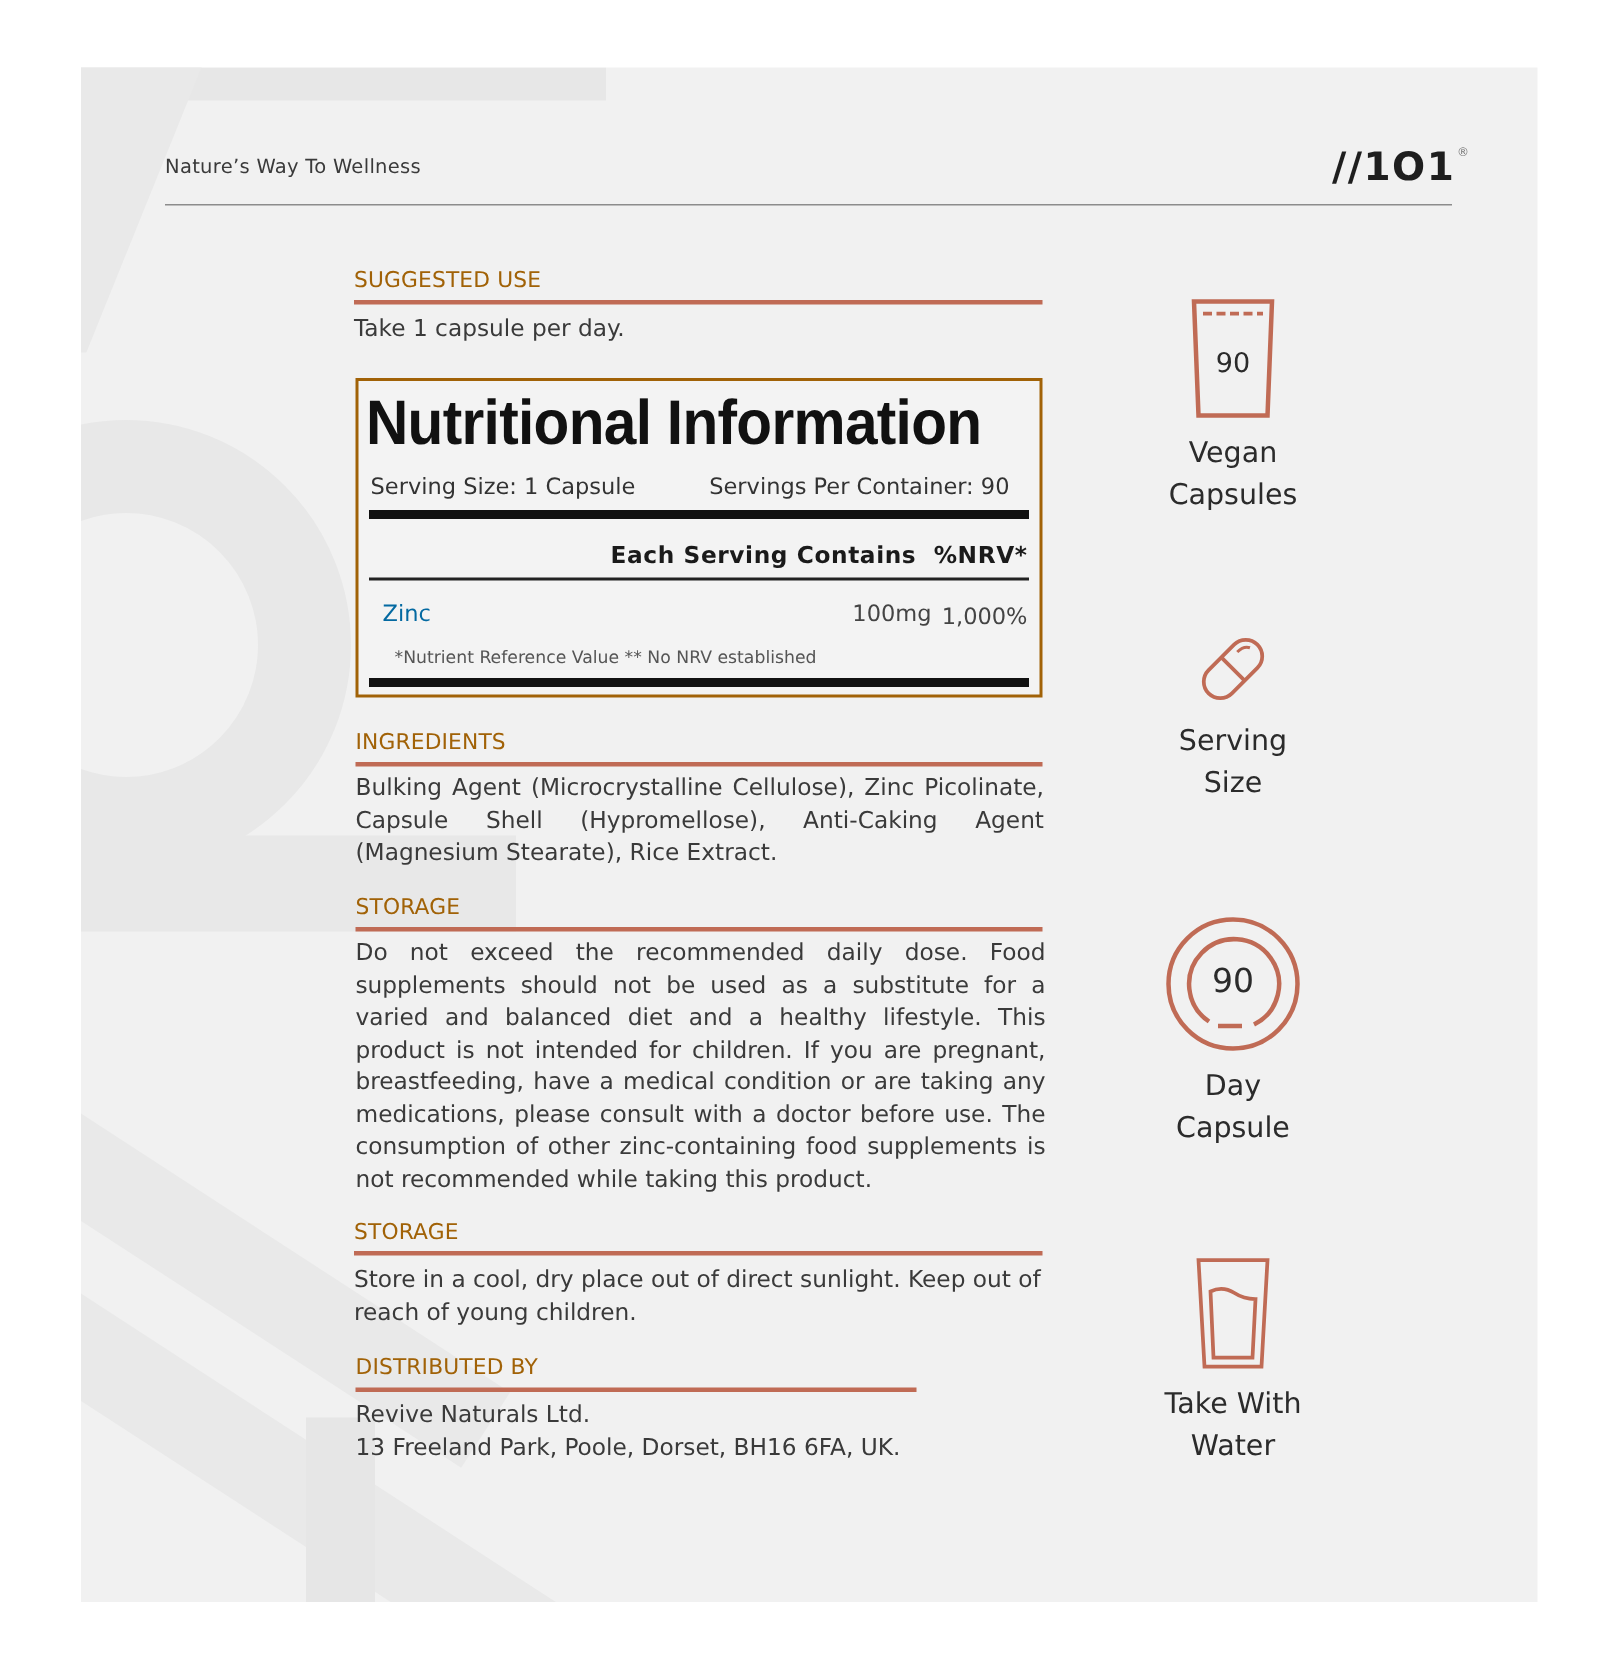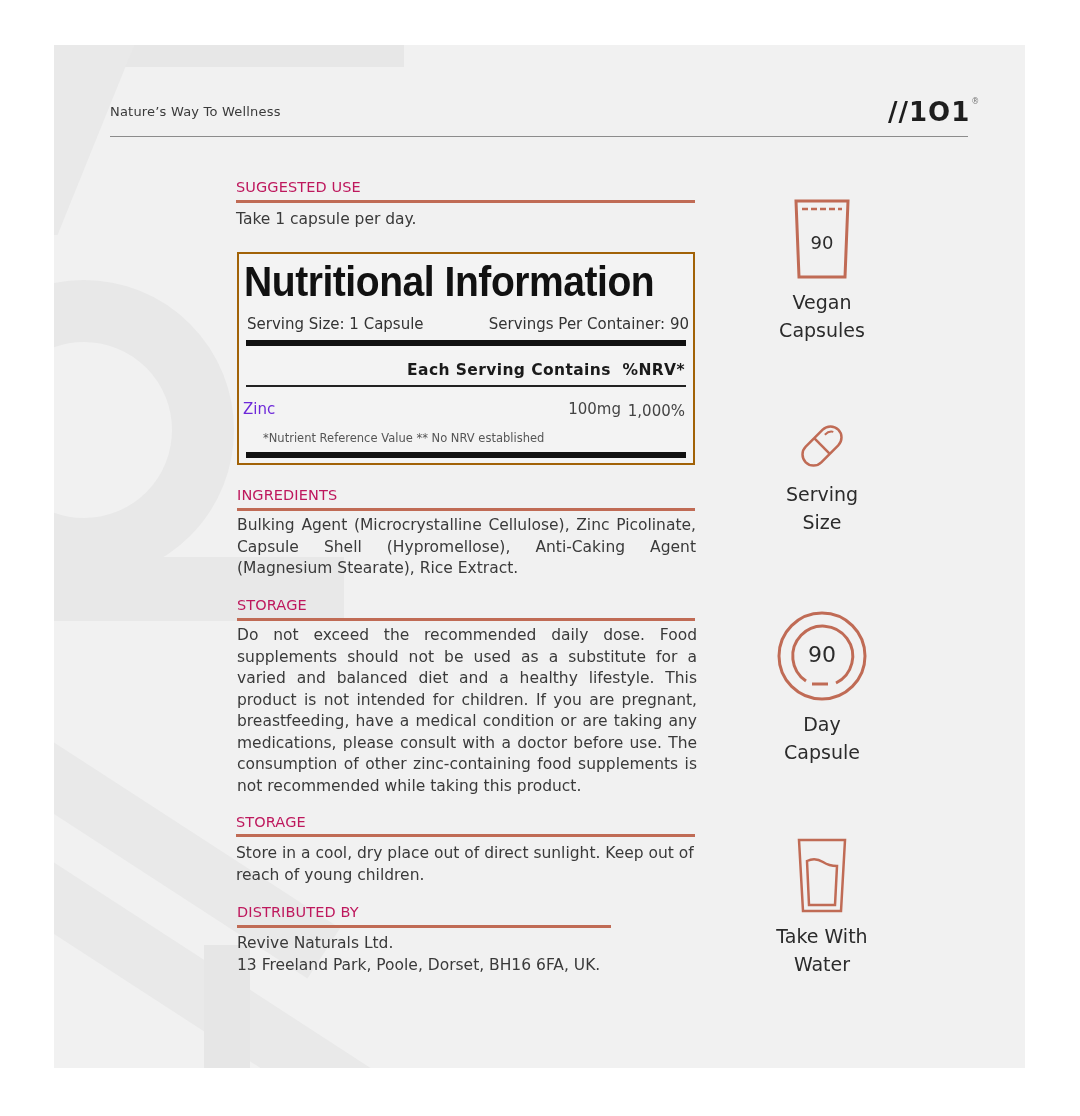--- a/index.html
+++ b/index.html
@@ -16,35 +16,35 @@
   .wm-bar { left:-10px; top:512px; width:300px; height:64px; background:#e8e8e8; }
   .wm-diag1 { left:-150px; top:600px; width:520px; height:60px; transform:rotate(33deg); transform-origin:left top; background:#e9e9e9; }
   .wm-diag2 { left:-150px; top:720px; width:560px; height:60px; transform:rotate(33deg); transform-origin:left top; background:#e9e9e9; }
   .wm-vert { left:150px; top:900px; width:46px; height:130px; background:#e6e6e6; }
 
   .tagline { position:absolute; left:110px; top:104px; font-size:13px; color:#3a3a3a; letter-spacing:0.2px; }
   .header-rule { position:absolute; left:110px; top:136px; width:858px; height:1px; background:#8c8c8c; }
   .logo { position:absolute; left:888px; top:97px; font-size:26px; font-weight:bold; color:#1e1e1e; letter-spacing:1px; }
   .logo .reg { font-size:8px; vertical-align:top; color:#777; font-weight:normal; margin-left:1px; }
 
-  .section-title { position:absolute; font-size:14.5px; color:#be185d; letter-spacing:0.1px; }
+  .section-title { position:absolute; font-size:14.5px; color:#a16207; letter-spacing:0.1px; }
   .rule { position:absolute; height:3px; background:#c06b55; }
   .body-text { position:absolute; font-size:15.5px; color:#3a3a3a; line-height:21.5px; text-align:justify; }
 
   
   .nbox { position:absolute; left:237px; top:252px; width:458px; height:213px; border:2px solid #a16207;
           box-sizing:border-box; background:#f3f3f3; }
   .ntitle { position:absolute; left:5px; top:4px; font-family:"Liberation Sans", sans-serif; font-weight:bold;
             font-size:42px; letter-spacing:-0.5px; color:#111; transform:scaleX(0.93); transform-origin:left top; white-space:nowrap; }
   .nserv { position:absolute; left:8px; top:61px; font-size:15px; color:#333; }
-  .nserv-r { position:absolute; right:4px; top:61px; font-size:15px; color:#333; }
+  .nserv-r { position:absolute; right:20px; top:61px; font-size:15px; color:#333; }
   .thick { position:absolute; left:7px; right:7px; height:6px; background:#111; }
   .thin { position:absolute; left:7px; right:7px; height:2px; background:#222; }
   .nhead { position:absolute; right:8px; top:107px; font-size:15.5px; font-weight:bold; color:#1a1a1a; letter-spacing:0.4px; }
-  .nrow-name { position:absolute; left:4px; top:146px; font-size:15px; color:#6d28d9; }
+  .nrow-name { position:absolute; left:16px; top:146px; font-size:15px; color:#0369a1; }
   .nrow-amt { position:absolute; right:72px; top:146px; font-size:15px; color:#444; }
   .nrow-nrv { position:absolute; right:8px; top:148px; font-size:15px; color:#444; }
   .nfoot { position:absolute; left:24px; top:177px; font-size:11.5px; color:#555; }
 
   
   .icon-block { position:absolute; width:140px; text-align:center; }
   .icon-label { font-size:19px; color:#2b2b2b; line-height:28px; }
   svg { display:block; margin:0 auto; }
 </style>
 </head>

